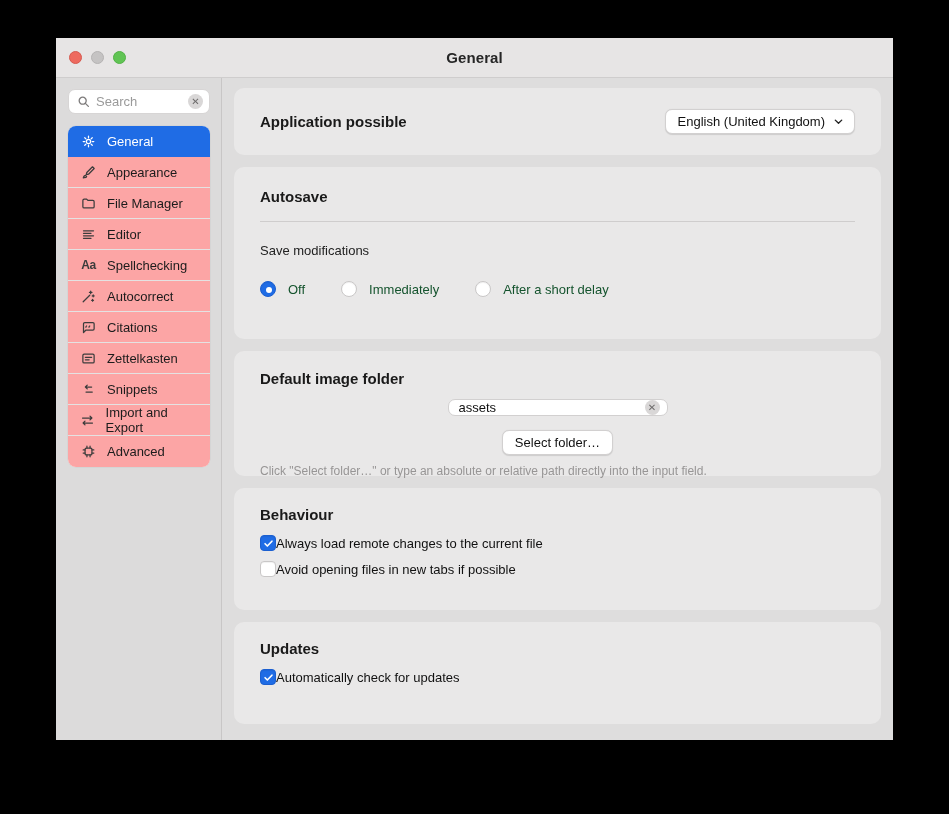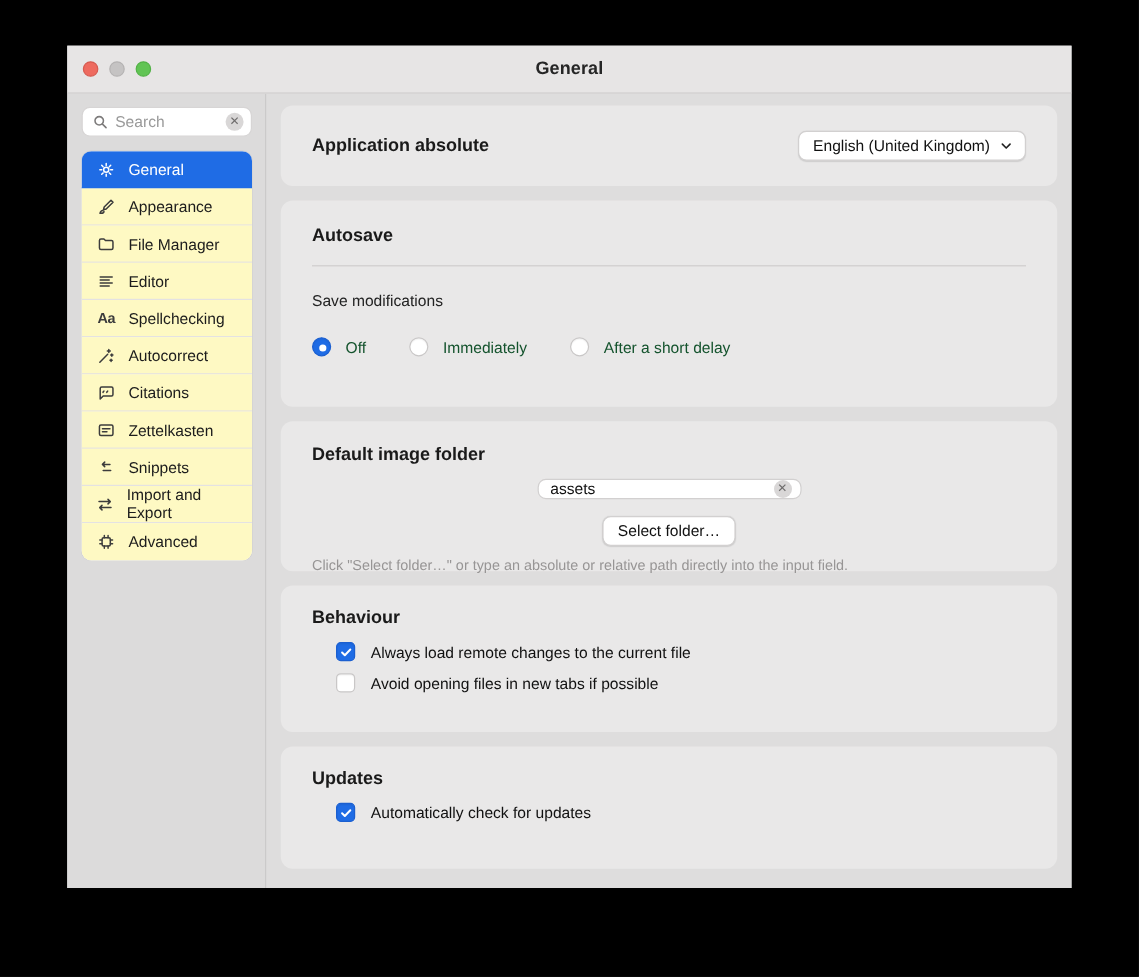--- a/index.html
+++ b/index.html
@@ -41,21 +41,21 @@
     width:15px; height:15px; border-radius:50%; background:#d9d7d7; color:#6d6b6b;
     display:flex; align-items:center; justify-content:center; font-size:10px; line-height:1;
     cursor:default; flex:0 0 auto;
   }
   .navlist {
     margin-top:12px; background:#fff; border-radius:8px; overflow:hidden;
     box-shadow:0 0 0 0.5px rgba(0,0,0,.06);
   }
   .navitem {
     height:31px; display:flex; align-items:center; gap:10px; padding:0 10px 0 12px;
-    font-size:13px; color:#1c1c1c; border-bottom:1px solid #e4e2e2; background:#fef9c3;
+    font-size:13px; color:#1c1c1c; border-bottom:1px solid #e4e2e2; background:#fca5a5;
   }
   .navitem:last-child { border-bottom:none; }
   .navitem .nicon { width:17px; height:17px; display:flex; align-items:center; justify-content:center; color:#3c3c3c; }
   .navitem.selected { background:#1f6ce5; color:#fff; border-bottom-color:#1f6ce5; }
   .navitem.selected .nicon { color:#fff; }
   .aa { font-size:12px; font-weight:bold; letter-spacing:-0.5px; color:inherit; }
   
   .main { flex:1; background:#dedddd; padding:10px 12px 0 12px; overflow:hidden; }
   .card { background:#e9e8e8; border-radius:10px; margin-bottom:12px; padding:0 26px; }
   .card h2 { font-size:15px; font-weight:bold; color:#1a1a1a; }
@@ -84,21 +84,21 @@
     flex:1; border:none; outline:none; font-size:13px; color:#111; padding:0 10px;
     font-family:"Liberation Sans", sans-serif; background:transparent; min-width:0;
   }
   .btn {
     background:#fff; border:1px solid #d2d0d0; border-radius:7px; padding:4px 12px;
     font-size:13px; color:#111; box-shadow:0 0.5px 1px rgba(0,0,0,.12); white-space:nowrap;
     font-family:"Liberation Sans", sans-serif;
   }
   .hint { font-size:12px; color:#979595; margin-top:9px; }
   .card-behaviour { height:122px; padding-top:18px; }
-  .checkrow { display:flex; align-items:center; gap:13px; font-size:13px; color:#111; margin-top:12px;margin-left:20px; }
+  .checkrow { display:flex; align-items:center; font-size:13px; color:#111; margin-top:12px; }
   .checkrow + .checkrow { margin-top:10px; }
   .checkbox {
     width:16px; height:16px; border-radius:4px; background:#fff; border:1px solid #c9c7c7;
     box-shadow:inset 0 1px 1px rgba(0,0,0,.06); display:flex; align-items:center; justify-content:center;
   }
   .checkbox.on { background:#1f6ce5; border-color:#1b5fd0; }
   .card-updates { height:102px; padding-top:18px; }
 </style>
 </head>
 <body>
@@ -232,21 +232,21 @@
           </span>
           <span>Advanced</span>
         </div>
 
       </div>
     </div>
 
     <div class="main">
 
       <div class="card card-language">
-        <h2>Application absolute</h2>
+        <h2>Application possible</h2>
         <div class="select">
           <span>English (United Kingdom)</span>
           <span class="chev">
             <svg width="11" height="11" viewBox="0 0 24 24" fill="none" stroke="#222" stroke-width="3" stroke-linecap="round" stroke-linejoin="round">
                 <path d="M5 9l7 7 7-7"></path>
               </svg>
           </span>
         </div>
       </div>
 

